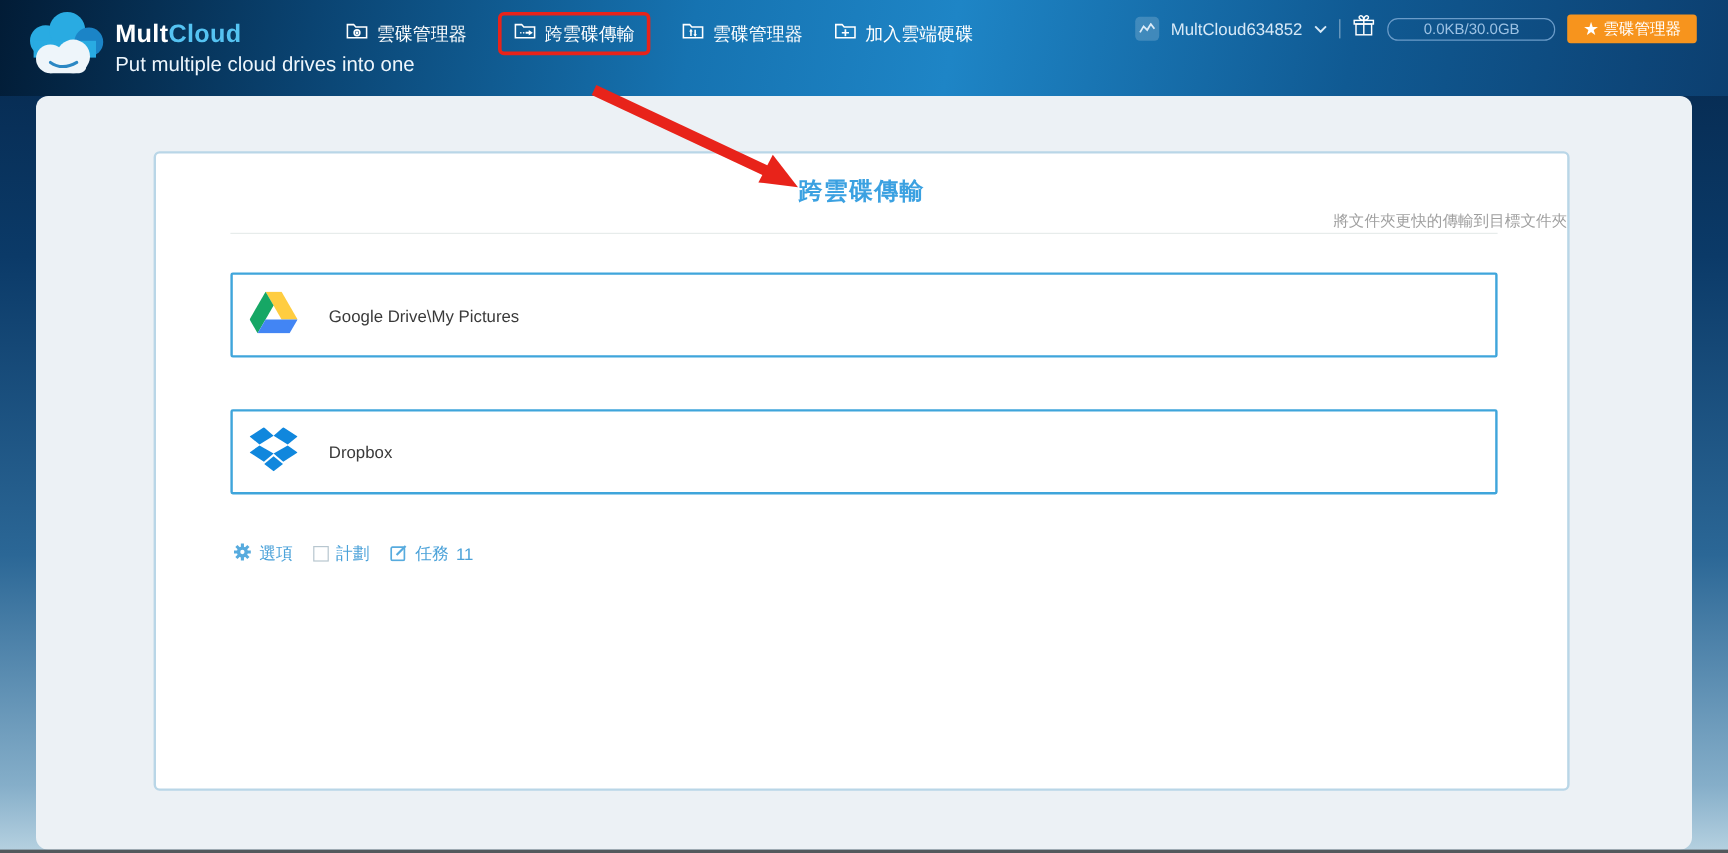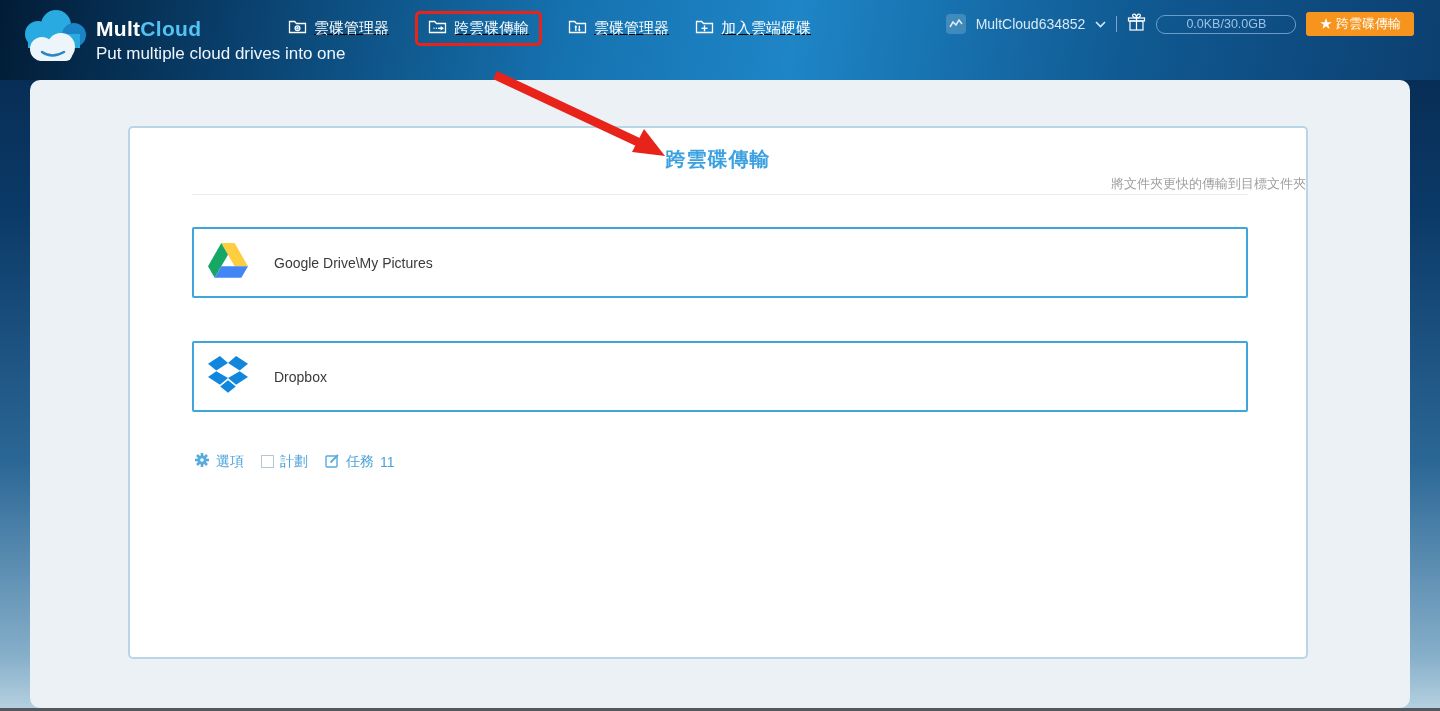--- a/index.html
+++ b/index.html
@@ -11,21 +11,21 @@
 
   
   .header { position:absolute; left:0; top:0; width:1440px; height:80px;
     background:linear-gradient(100deg,#021c36 0%,#0a4371 18%,#1673b1 40%,#1e85c6 55%,#105a93 78%,#0c3f70 100%); }
   .brand { position:absolute; left:20px; top:8px; display:flex; align-items:center; }
   .brand-text { margin-left:8px; }
   .wordmark { font-size:21px; font-weight:bold; color:#ffffff; letter-spacing:.3px; }
   .wordmark .c2 { color:#55c3f2; }
   .tagline { font-size:17px; color:#eef6fc; margin-top:3px; }
 
-  .nav { position:absolute; left:288px; top:0; height:56px; display:flex; align-items:center; gap:26px;text-decoration:underline; }
+  .nav { position:absolute; left:288px; top:0; height:56px; display:flex; align-items:center; gap:26px; }
   .nav-item { display:flex; align-items:center; gap:7px; color:#ffffff; font-size:15px;
     text-decoration:none; cursor:pointer; white-space:nowrap; }
   .nav-item.highlighted { border:3px solid #e8231a; border-radius:5px; padding:5px 10px; }
 
   .account { position:absolute; right:26px; top:0; height:48px; display:flex; align-items:center; gap:10px; }
   .avatar-box { width:20px; height:20px; border-radius:4px; background:rgba(255,255,255,0.18);
     display:flex; align-items:center; justify-content:center; }
   .username { color:#d7e9f7; font-size:14px; }
   .chevron { display:flex; align-items:center; cursor:pointer; }
   .vdivider { width:1px; height:16px; background:rgba(255,255,255,0.45); }
@@ -156,21 +156,21 @@
       <span class="vdivider"></span>
       <span>
         <svg width="19" height="19" viewBox="0 0 19 19" fill="none" stroke="#ffffff" stroke-width="1.2">
           <rect x="3" y="8" width="13" height="9"></rect>
           <rect x="1.5" y="5" width="16" height="3"></rect>
           <path d="M9.5,5 v12"></path>
           <path d="M9.5,5 C6,5 4.5,2 6.5,1.2 C8.5,0.5 9.5,3 9.5,5 C9.5,3 10.5,0.5 12.5,1.2 C14.5,2 13,5 9.5,5 z"></path>
         </svg>
       </span>
       <span class="storage-pill">0.0KB/30.0GB</span>
-      <button class="upgrade-btn">★ 跨雲碟傳輸</button>
+      <button class="upgrade-btn">★ 雲碟管理器</button>
     </div>
   </header>
 
   <div class="content-bg">
     <div class="card">
 
       <div class="card-title">跨雲碟傳輸</div>
       <div class="card-subtitle">將文件夾更快的傳輸到目標文件夾</div>
       <div class="card-divider"></div>
 

